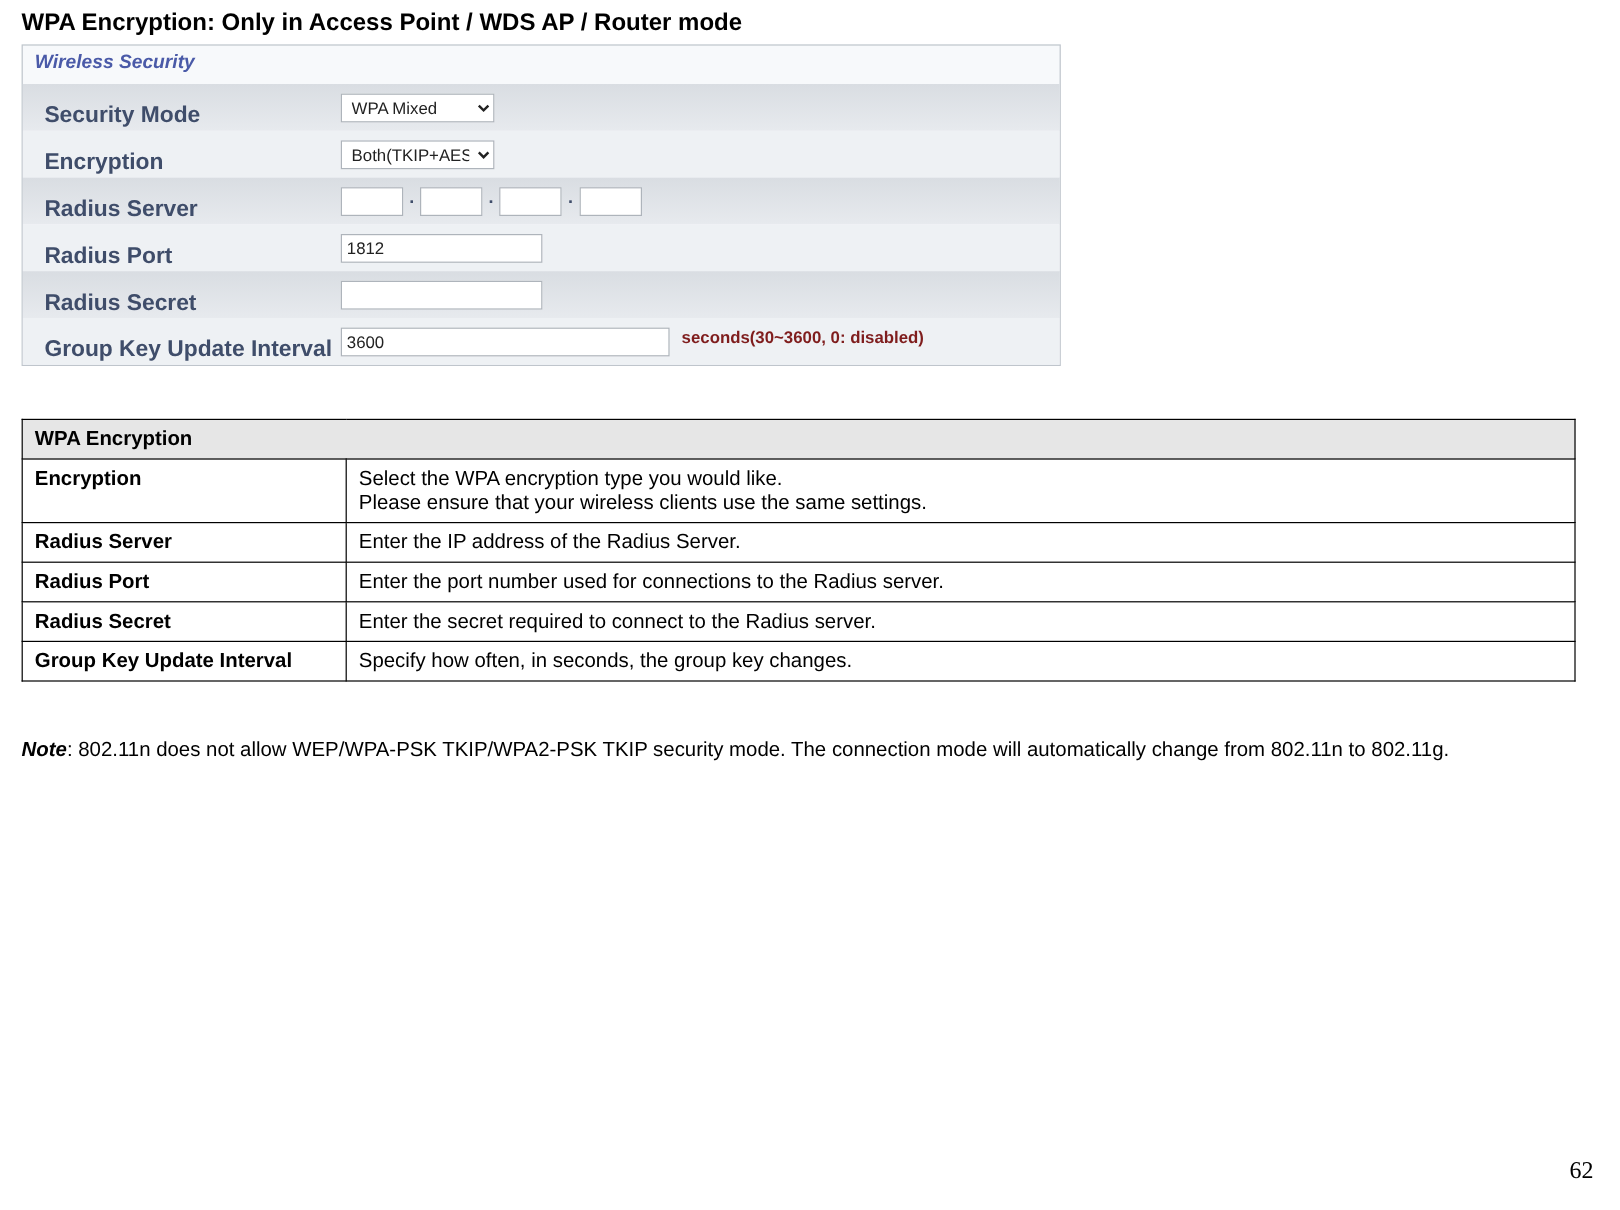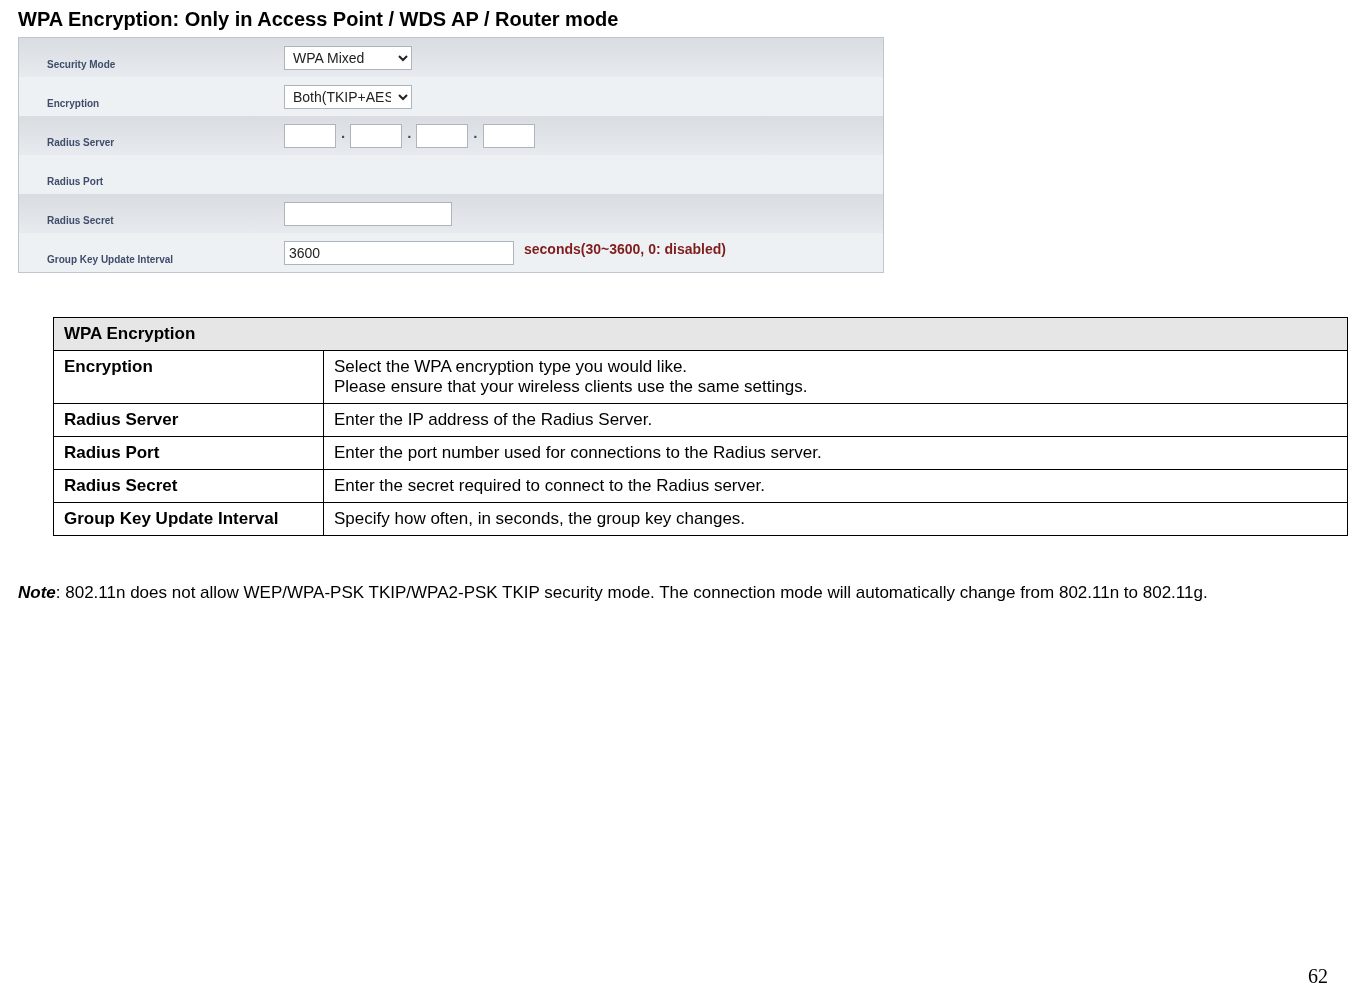--- a/index.html
+++ b/index.html
@@ -31,58 +31,57 @@
     }
     .form-row {
       display: flex;
       align-items: center;
       height: 39px;
     }
     .form-row.alt { background: linear-gradient(#d9dde2, #e7eaee); }
     .form-row.plain { background: #eef1f4; }
     .form-label {
       width: 265px;
-      padding-left: 28px;
+      padding-left: 18px;
       color: #3f4d6a;
       font-weight: 700;
-      font-size: 10px;
+      font-size: 19px;
       margin-top: 14px;
     }
     .form-field {
       flex: 1;
       display: flex;
       align-items: flex-start;
       gap: 4px;
       padding-right: 8px;
     }
     select, input[type="text"] {
       border: 1px solid #aeb4bb;
       height: 24px;
       font-size: 14px;
       padding: 0 4px;
       background: #fff;
       color: #222;
     }
     .ip-oct { width: 52px; }
     .sel-wide { width: 128px; }
     .tx-wide { width: 168px; }
-    .tx-wider { width: 230px; }
+    .tx-wider { width: 274px; }
     .hint {
       color: #7f1d1d;
       font-weight: 700;
       font-size: 14px;
       margin-left: 6px;
     }
     
     .desc-table {
       width: 1295px;
       border-collapse: collapse;
       margin-top: 44px;
       font-size: 17px;
-      margin-left: 35px;
     }
     .desc-table th, .desc-table td {
       border: 1px solid #000;
       padding: 6px 10px;
       text-align: left;
       vertical-align: top;
     }
     .desc-table .hdr {
       background: #e6e6e6;
       font-weight: 700;
@@ -107,20 +106,21 @@
       font-size: 20px;
     }
     .dot { color:#3f4d6a; font-weight:700; padding:0 1px; }
   </style>
 </head>
 <body>
 
 <div class="page-title">WPA Encryption: Only in Access Point / WDS AP / Router mode</div>
 
 <div class="form-wrap">
+  <div class="form-header">Wireless Security</div>
 
   <div class="form-row alt">
     <div class="form-label">Security Mode</div>
     <div class="form-field">
       <select class="sel-wide">
         <option>WPA Mixed</option>
       </select>
     </div>
   </div>
 
@@ -141,20 +141,23 @@
       <input type="text" class="ip-oct" value="" style="">
         <span class="dot">.</span>
       <input type="text" class="ip-oct" value="" style="">
         <span class="dot">.</span>
       <input type="text" class="ip-oct" value="" style="">
     </div>
   </div>
 
   <div class="form-row plain">
     <div class="form-label">Radius Port</div>
+    <div class="form-field">
+      <input type="text" class="tx-wide" value="1812" style="">
+    </div>
   </div>
 
   <div class="form-row alt">
     <div class="form-label">Radius Secret</div>
     <div class="form-field">
       <input type="text" class="tx-wide" value="" style="">
     </div>
   </div>
 
   <div class="form-row plain">

